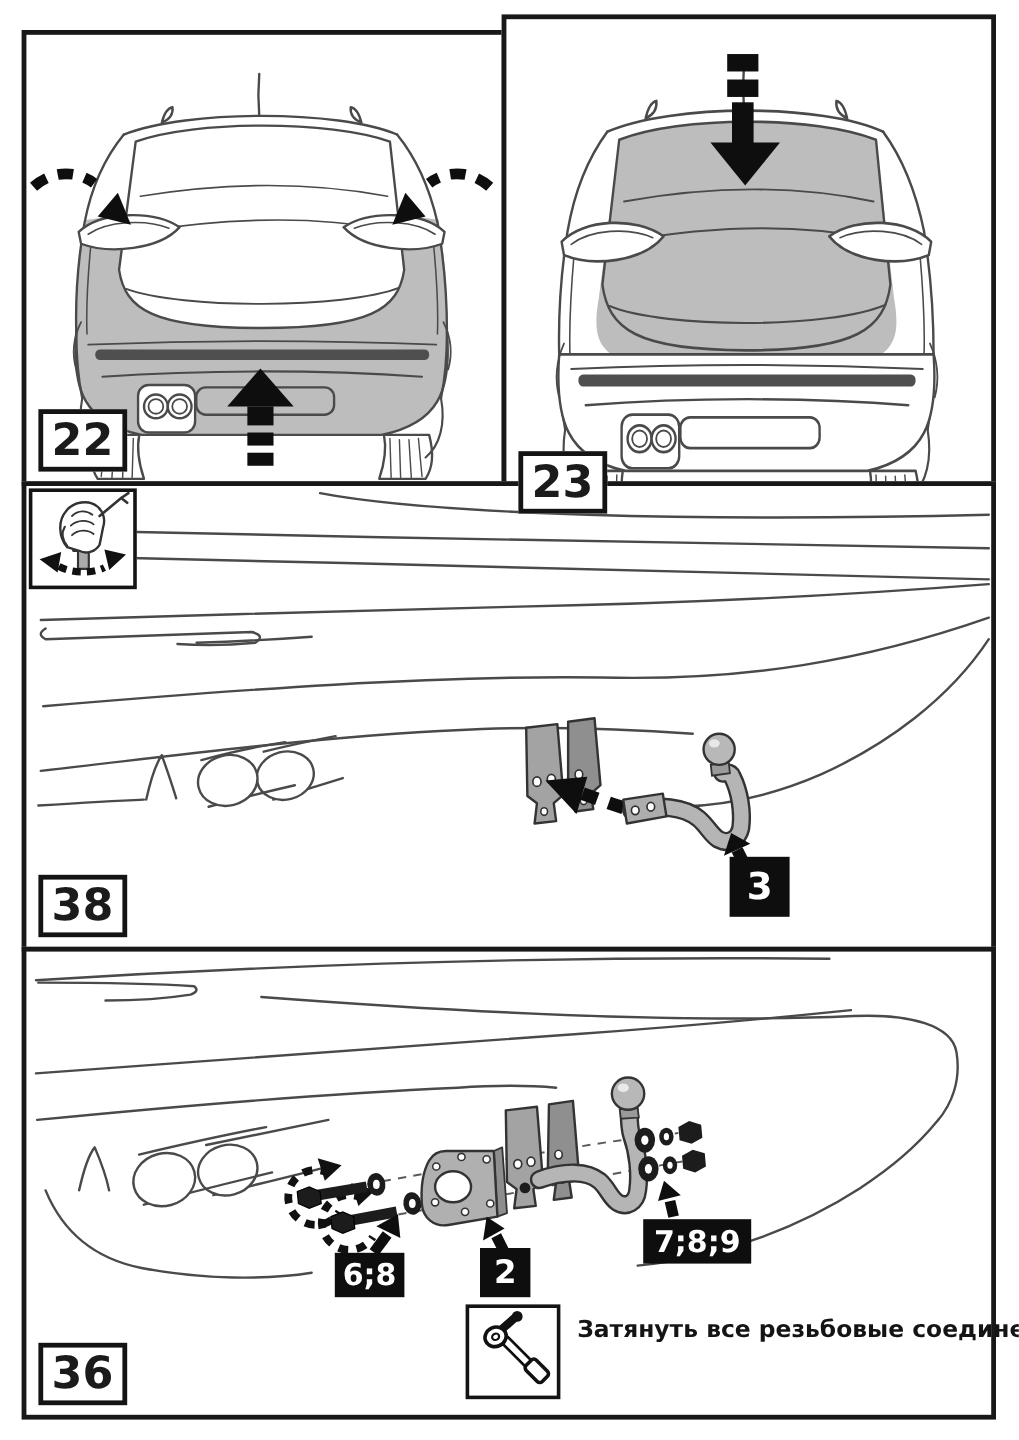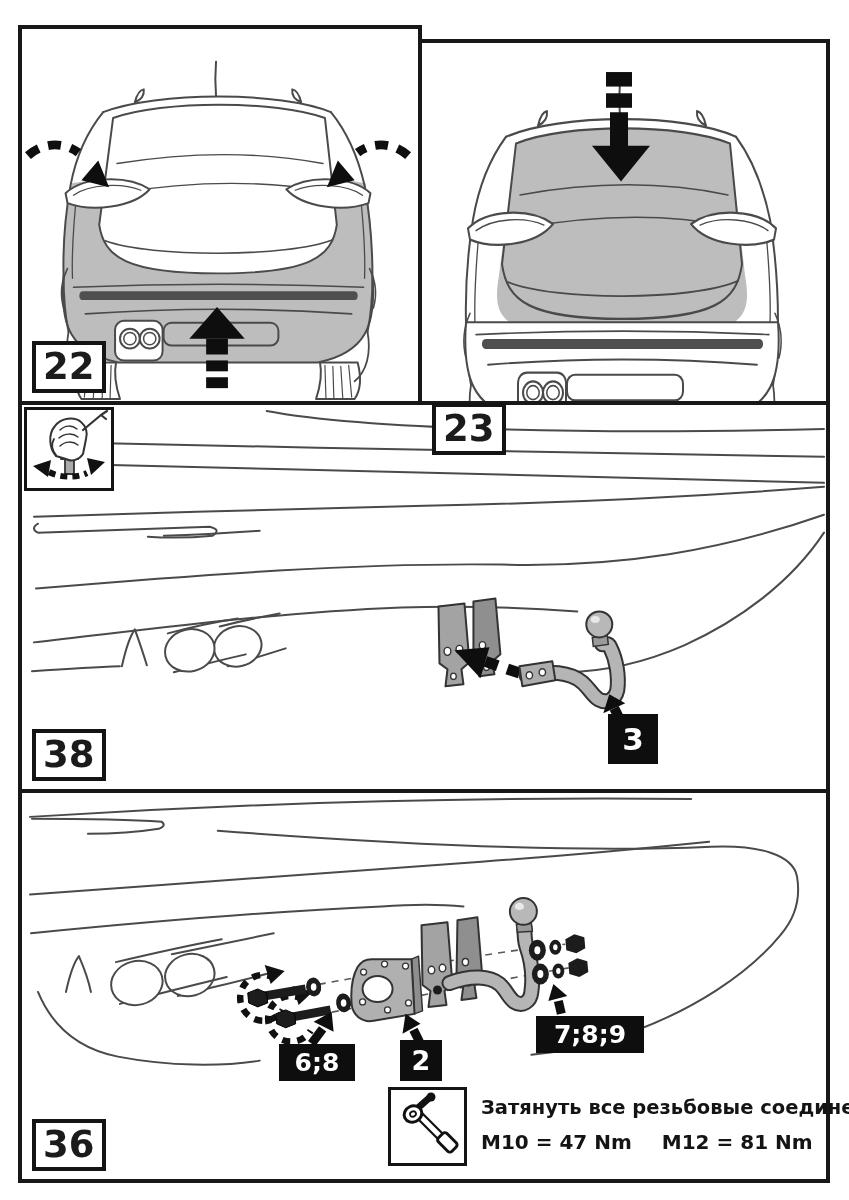--- a/index.html
+++ b/index.html
@@ -14,23 +14,23 @@
     position:absolute;left:10px;bottom:8px;z-index:5;
     border:4px solid #141414;background:#fff;color:#1b1b1b;
     font-weight:bold;font-size:37px;line-height:44px;padding:0 7px;
   }
   .callout{
     position:absolute;z-index:5;background:#0e0e0e;color:#ffffff;
     font-weight:bold;text-align:center;box-sizing:border-box;
     display:flex;align-items:center;justify-content:center;
   }
   .co3{left:586px;top:309px;width:50px;height:50px;font-size:31px;}
-  .co68{left:257px;top:251px;width:76px;height:37px;font-size:25px;}
+  .co68{left:257px;top:251px;width:58px;height:37px;font-size:25px;}
   .co2{left:378px;top:247px;width:42px;height:41px;font-size:27px;}
-  .co789{left:514px;top:223px;width:108px;height:37px;font-size:25px;}
+  .co789{left:514px;top:223px;width:90px;height:37px;font-size:25px;}
   .insetbox{
     position:absolute;left:2px;top:2px;width:90px;height:84px;z-index:4;
     border:3px solid #141414;background:#fff;box-sizing:border-box;
   }
   .torquebox{
     position:absolute;left:366px;top:294px;width:79px;height:79px;z-index:4;
     border:3px solid #141414;background:#fff;box-sizing:border-box;
   }
   .torquetext{
     position:absolute;left:459px;top:303px;z-index:4;color:#141414;width:340px;
@@ -94,21 +94,21 @@
         <polygon points="197,281 225,313 169,313"></polygon>
         <rect x="186" y="313" width="22" height="16"></rect>
         <rect x="186" y="335" width="22" height="11"></rect>
         <rect x="186" y="352" width="22" height="11"></rect>
       </g>
     </g>
   </svg>
   <div class="badge">22</div>
 </div>
 
-<div class="panel" id="p23" style="left:418px;top:39px;width:412px;height:428px;padding-left:24px;">
+<div class="panel" id="p23" style="left:418px;top:12px;width:412px;height:428px;padding-left:24px;">
   <svg class="art" viewBox="0 0 404 376" preserveAspectRatio="none">
     <g transform="translate(2,0)" stroke="#4a4a4a" stroke-width="2" fill="none" stroke-linecap="round" stroke-linejoin="round">
       <path fill="#bdbdbd" stroke="none" d="M92,90 C142,72 256,72 306,90 L321,208 C329,250 318,264 198,264 C78,264 67,250 75,208 Z"></path>
       <path d="M92,90 C142,72 256,72 306,90 L318,198 C313,231 290,247 198,247 C106,247 83,231 78,198 Z"></path>
       <path d="M96,136 C170,124 240,124 304,136" stroke-width="1.4"></path>
       <path d="M94,166 C175,153 245,153 305,164" stroke-width="1.4"></path>
       <path d="M84,214 C130,231 268,231 314,213" stroke-width="1.6"></path>
       <path d="M196,68 C195,56 195,45 196,33"></path>
       <path d="M82,84 C136,63 262,63 312,84"></path>
       <path d="M114,74 q3,-12 9,-13 q1,9 -9,13"></path>
@@ -317,18 +317,15 @@
       <polygon points="27,29 32,24 52,44 47,49" fill="#fff" stroke="#111" stroke-width="2.2" stroke-linejoin="round"></polygon>
       <rect x="47" y="46" width="19" height="12" rx="3" transform="rotate(45 56 52)" fill="#fff" stroke="#111" stroke-width="3"></rect>
       <path d="M28,17 L37,9" stroke="#111" stroke-width="7" stroke-linecap="round"></path>
       <circle cx="40" cy="7" r="4.5" fill="#111"></circle>
       <ellipse cx="22" cy="24" rx="9" ry="8" transform="rotate(-25 22 24)" fill="#fff" stroke="#111" stroke-width="3"></ellipse>
       <ellipse cx="22" cy="24" rx="3" ry="2.6" transform="rotate(-25 22 24)" fill="#fff" stroke="#111" stroke-width="1.8"></ellipse>
     </svg>
   </div>
   <div class="torquetext">
     <div class="t1">Затянуть все резьбовые соединения</div>
-    <div class="t2">
-      <span class="m10">M10 = 47 Nm</span><span>M12 = 81 Nm</span>
-    </div>
   </div>
   <div class="badge">36</div>
 </div>
 
 </body></html>

